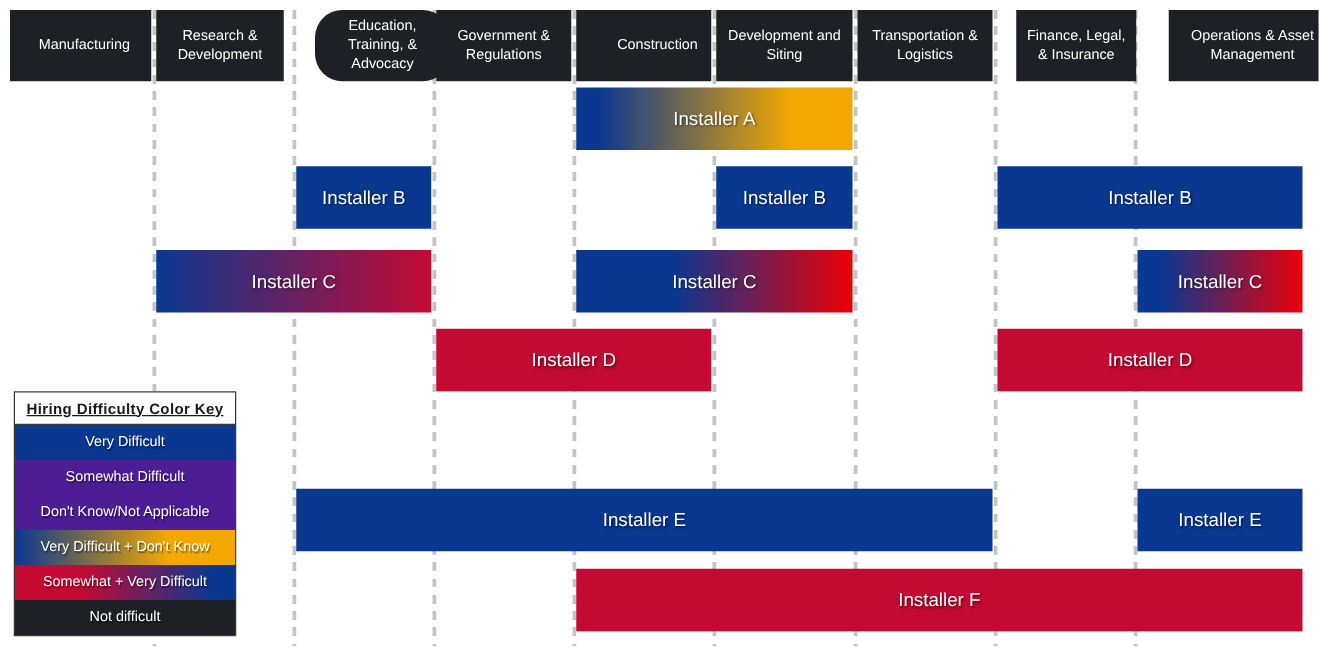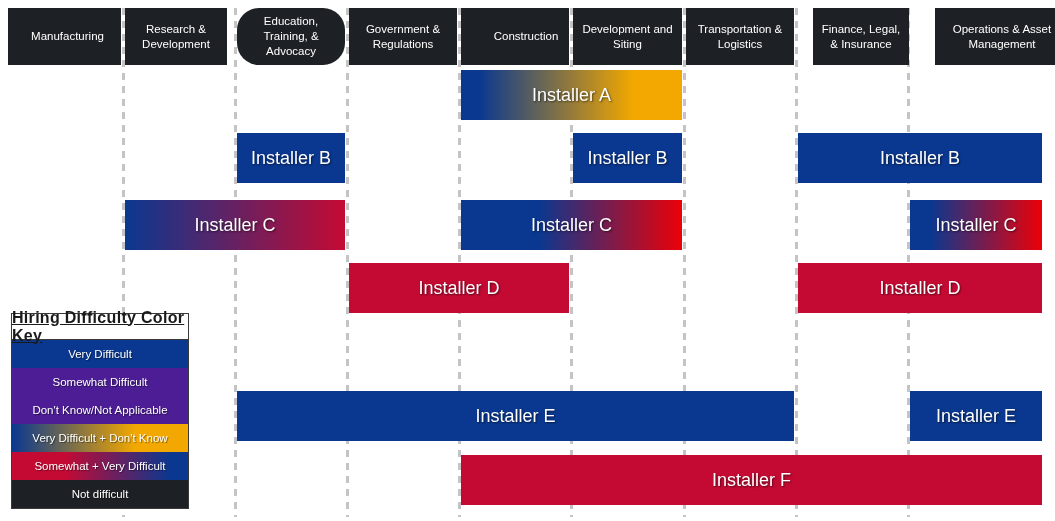--- a/index.html
+++ b/index.html
@@ -15,31 +15,31 @@
     background:repeating-linear-gradient(to bottom,var(--grid,#c4c4c4) 0 7px,transparent 7px 13px);
   }
   .col-header{
     position:absolute;top:8px;height:57px;
     display:flex;align-items:center;justify-content:center;text-align:center;
     color:#ffffff;font-size:11.5px;line-height:1.3;padding:0 6px;box-sizing:border-box;
   }
   .bar{
     position:absolute;height:50px;
     display:flex;align-items:center;justify-content:center;
-    color:#ffffff;font-size:18px;
+    color:#ffffff;font-size:15px;
     text-shadow:1px 1px 2px rgba(0,0,0,0.55);
     white-space:nowrap;
   }
   .legend{
     position:absolute;left:11px;top:313px;width:178px;
     border:1.5px solid #3a3a3a;box-sizing:border-box;background:#ffffff;
   }
   .legend-title{
     height:26px;display:flex;align-items:center;justify-content:center;
-    font-size:16px;font-weight:bold;color:#1a1a1a;
+    font-size:12px;font-weight:bold;color:#1a1a1a;
     text-decoration:underline;border-bottom:1.5px solid #3a3a3a;box-sizing:border-box;
     letter-spacing:0.3px;
   }
   .legend-item{
     height:28px;display:flex;align-items:center;justify-content:center;
     color:#ffffff;font-size:11.5px;
     text-shadow:1px 1px 1px rgba(0,0,0,0.45);
     white-space:nowrap;
   }
 </style>
@@ -53,21 +53,21 @@
       <div class="gridline" style="left: 346px; --grid: #C4C4C4;"></div>
       <div class="gridline" style="left: 458px; --grid: #C4C4C4;"></div>
       <div class="gridline" style="left: 570px; --grid: #C4C4C4;"></div>
       <div class="gridline" style="left: 683px; --grid: #C4C4C4;"></div>
       <div class="gridline" style="left: 795px; --grid: #C4C4C4;"></div>
       <div class="gridline" style="left: 907px; --grid: #C4C4C4;"></div>
     </div>
   <div id="header">
       <div class="col-header" style="left: 8px; width: 113px; background: rgb(29, 32, 37); padding-left: 12px;">Manufacturing</div>
       <div class="col-header" style="left: 125px; width: 102px; background: rgb(29, 32, 37);">Research &amp; Development</div>
-      <div class="col-header" style="left: 237px; width: 108px; background: rgb(29, 32, 37); border-radius: 22px;">Education, Training, &amp; Advocacy</div>
+      <div class="col-header" style="left: 252px; width: 108px; background: rgb(29, 32, 37); border-radius: 22px;">Education, Training, &amp; Advocacy</div>
       <div class="col-header" style="left: 349px; width: 108px; background: rgb(29, 32, 37);">Government &amp; Regulations</div>
       <div class="col-header" style="left: 461px; width: 108px; background: rgb(29, 32, 37); padding-left: 28px;">Construction</div>
       <div class="col-header" style="left: 573px; width: 109px; background: rgb(29, 32, 37);">Development and Siting</div>
       <div class="col-header" style="left: 686px; width: 108px; background: rgb(29, 32, 37);">Transportation &amp; Logistics</div>
       <div class="col-header" style="left: 798px; width: 96px; background: rgb(29, 32, 37); margin-left: 15px;">Finance, Legal, &amp; Insurance</div>
       <div class="col-header" style="left: 910px; width: 134px; background: rgb(29, 32, 37); margin-left: 25px;">Operations &amp; Asset Management</div>
     </div>
   <div id="bars">
       <div class="bar" title="Very Difficult + Don't Know" style="left: 461px; width: 221px; top: 70px; background: linear-gradient(90deg, rgb(10, 56, 144) 0%, rgb(10, 56, 144) 8%, rgb(242, 168, 0) 78%);">Installer A</div>
       <div class="bar" title="Very Difficult" style="left: 237px; width: 108px; top: 133px; background: rgb(10, 56, 144);">Installer B</div>

